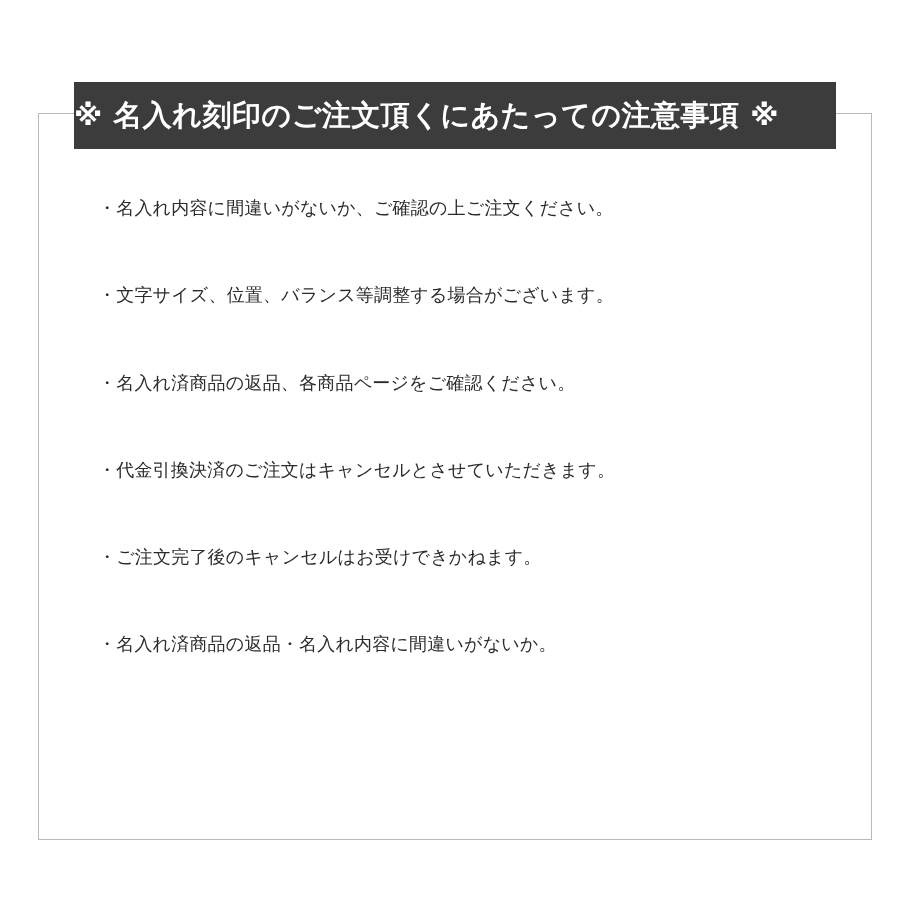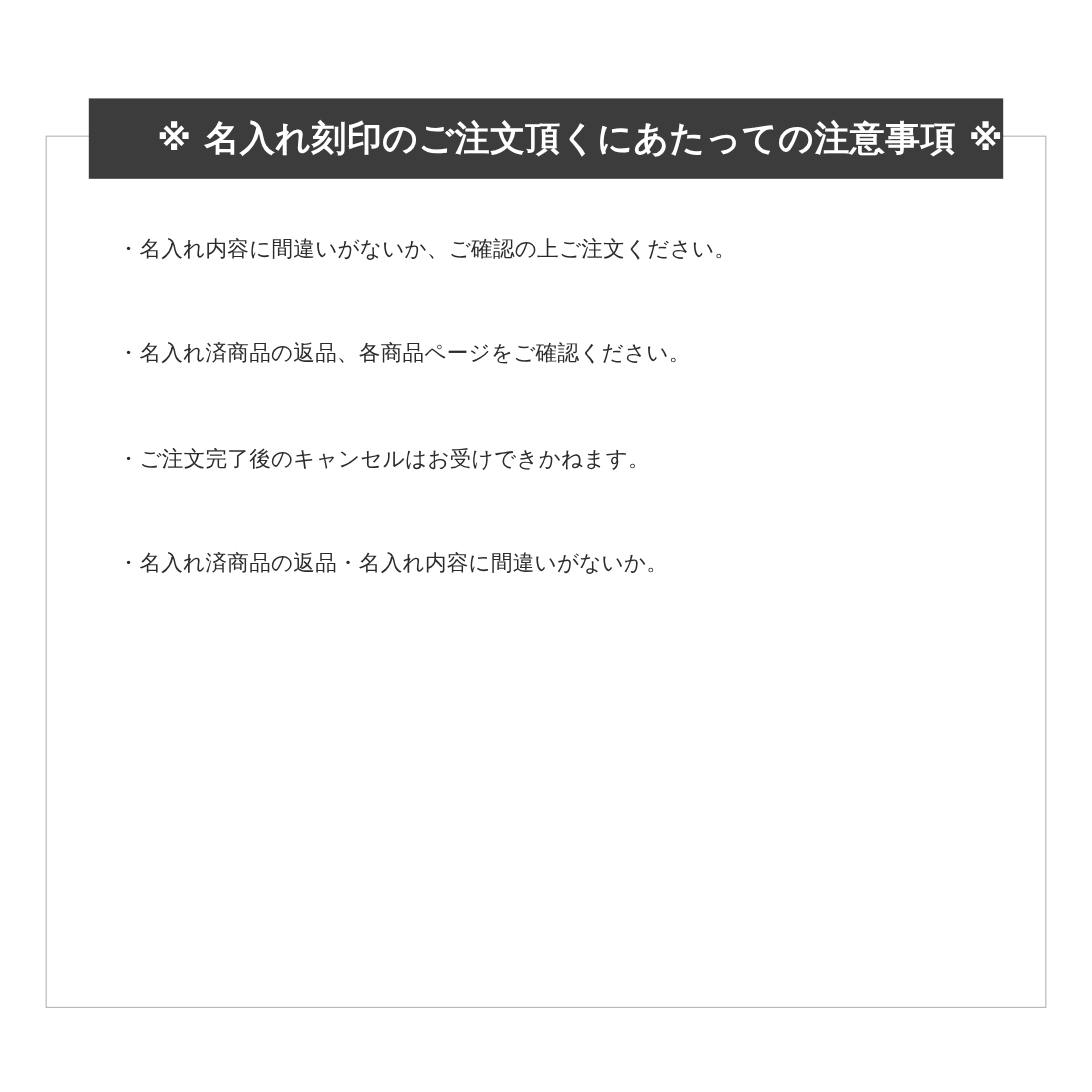--- a/index.html
+++ b/index.html
@@ -36,23 +36,22 @@
   
   .title-band {
     position: absolute;
     left: 74px;
     top: 82px;
     width: 762px;
     height: 67px;
     background: #3c3c3c;
     display: flex;
     align-items: center;
-    justify-content: flex-end;
+    justify-content: flex-start;
     box-sizing: border-box;
-    padding-left: 44px;
   }
 
   .title-text {
     color: #ffffff;
     font-size: 29px;
     font-weight: bold;
     letter-spacing: 0.5px;
     white-space: nowrap;
     line-height: 1;
   }
@@ -83,18 +82,20 @@
 <div class="page">
 
   <div class="frame"></div>
 
   <div class="title-band">
     <div class="title-text">※ 名入れ刻印のご注文頂くにあたっての注意事項 ※</div>
   </div>
 
   <div class="notes">
     <div class="note-item">・名入れ内容に間違いがないか、ご確認の上ご注文ください。</div>
+    <div class="note-item">・文字サイズ、位置、バランス等調整する場合がございます。</div>
     <div class="note-item">・名入れ済商品の返品、各商品ページをご確認ください。</div>
+    <div class="note-item">・代金引換決済のご注文はキャンセルとさせていただきます。</div>
     <div class="note-item">・ご注文完了後のキャンセルはお受けできかねます。</div>
     <div class="note-item">・名入れ済商品の返品・名入れ内容に間違いがないか。</div>
   </div>
 
 </div>
 
 </body></html>

